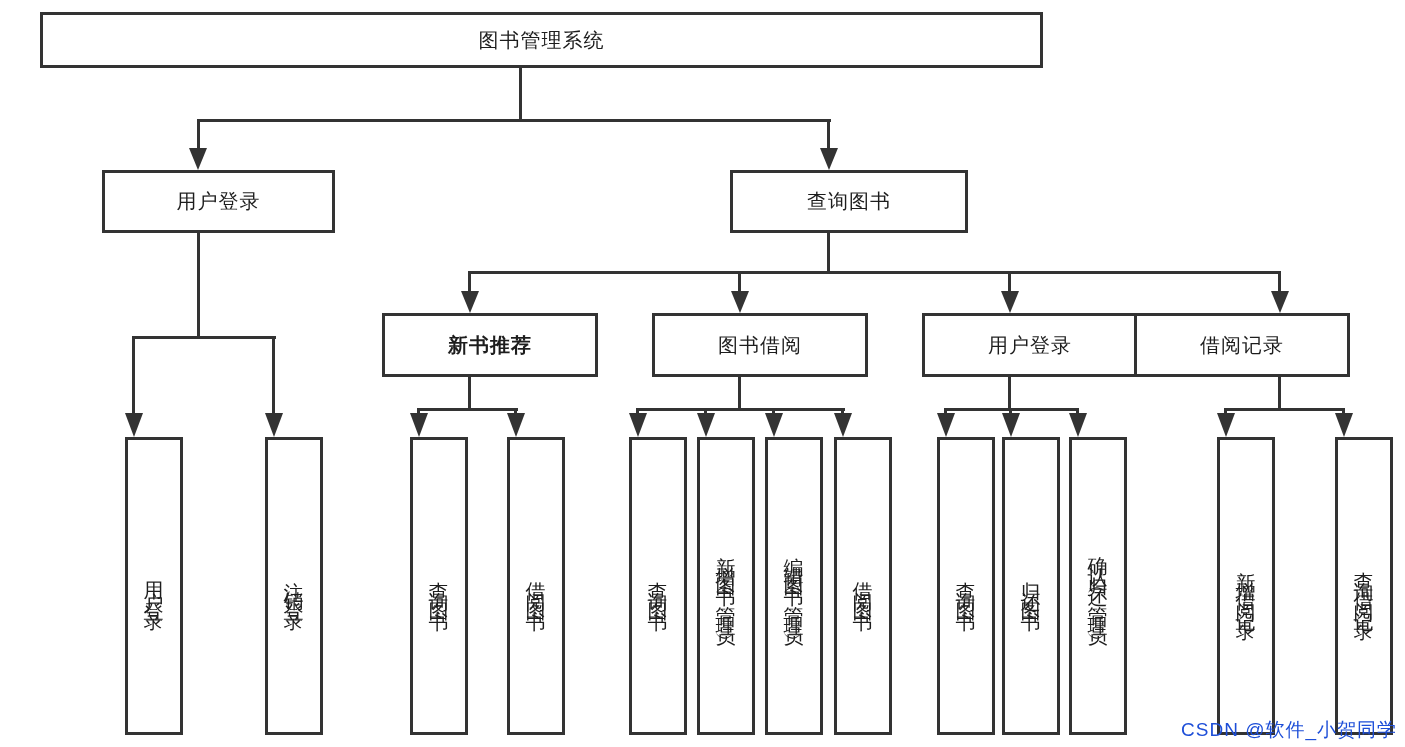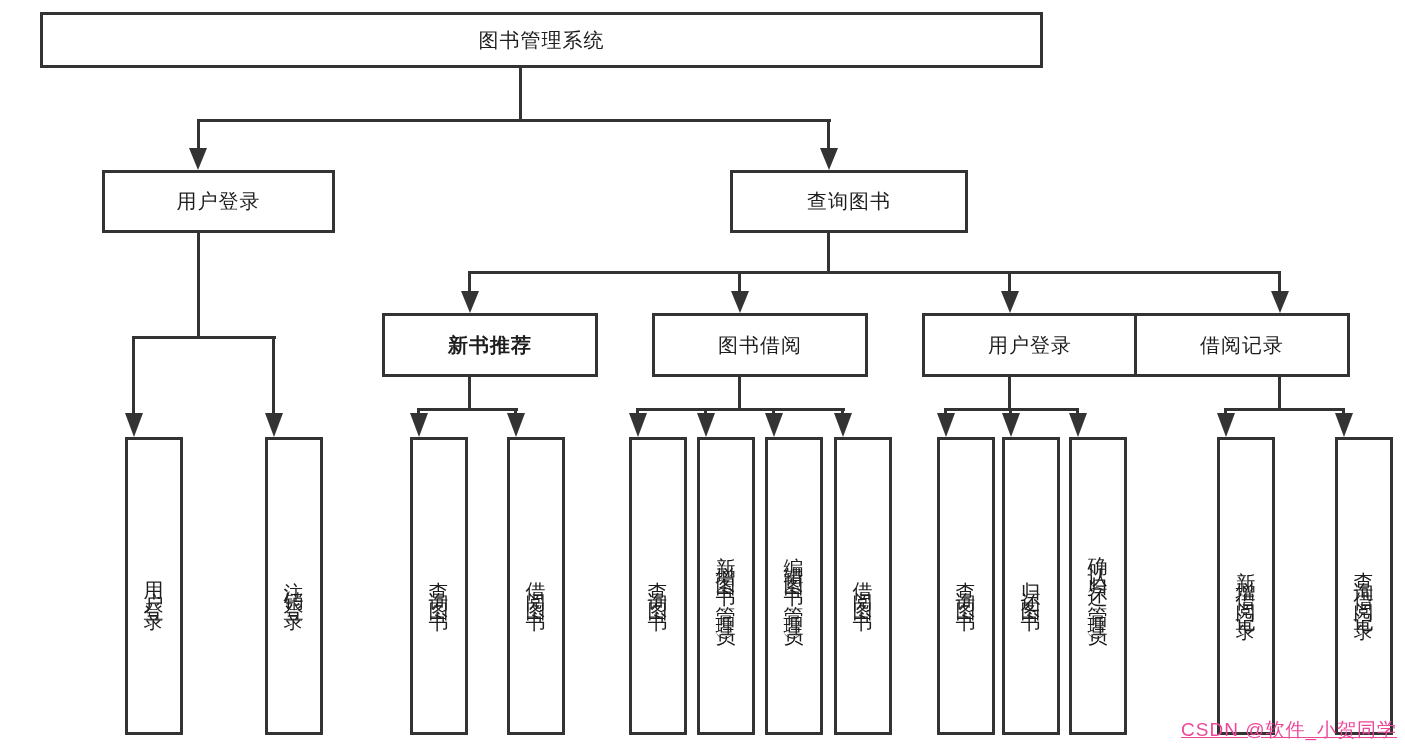--- a/index.html
+++ b/index.html
@@ -56,24 +56,23 @@
     border-left: 9px solid transparent;
     border-right: 9px solid transparent;
     border-top: 24px solid #333333;
   }
   .arrow.sm { border-top-width: 22px; }
   .watermark {
     position: absolute;
     top: 717px;
     right: 8px;
     font-size: 19px;
-    color: #ec4899;
+    color: #1d4ed8;
     letter-spacing: 1px;
     white-space: nowrap;
-    text-decoration: underline;
   }
 </style>
 </head>
 <body>
 
 <div id="canvas">
 
   <div class="node" style="left:20px; top:12px; width:1003px; height:56px;">
     <span class="h-label">图书管理系统</span>
   </div>

